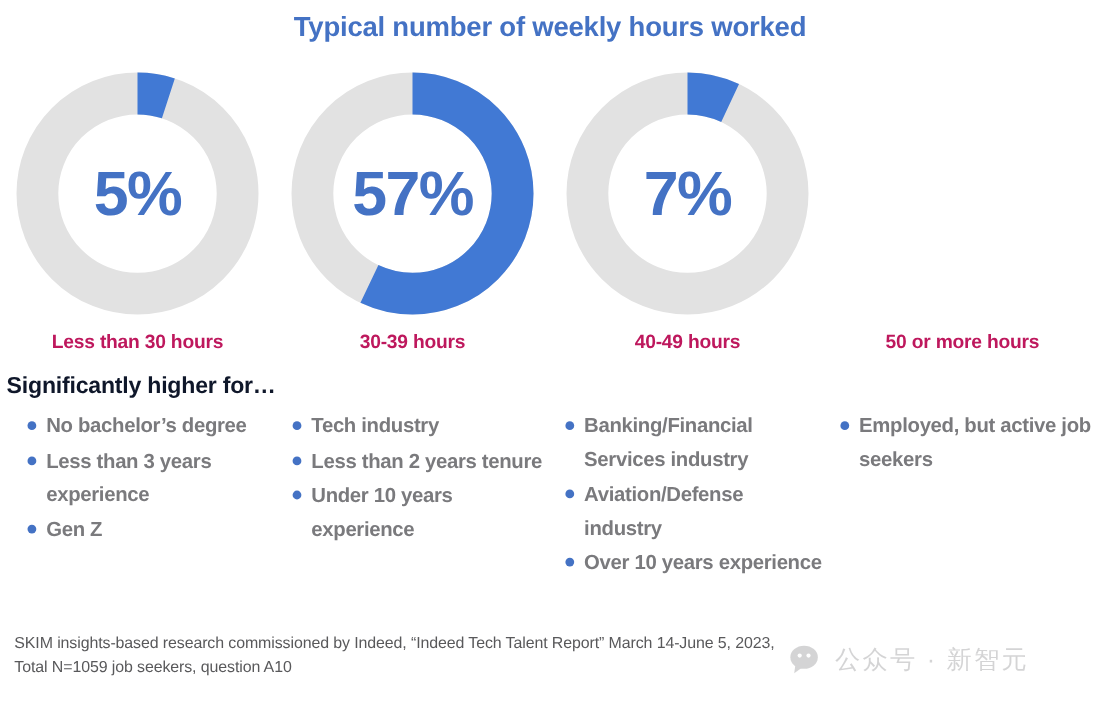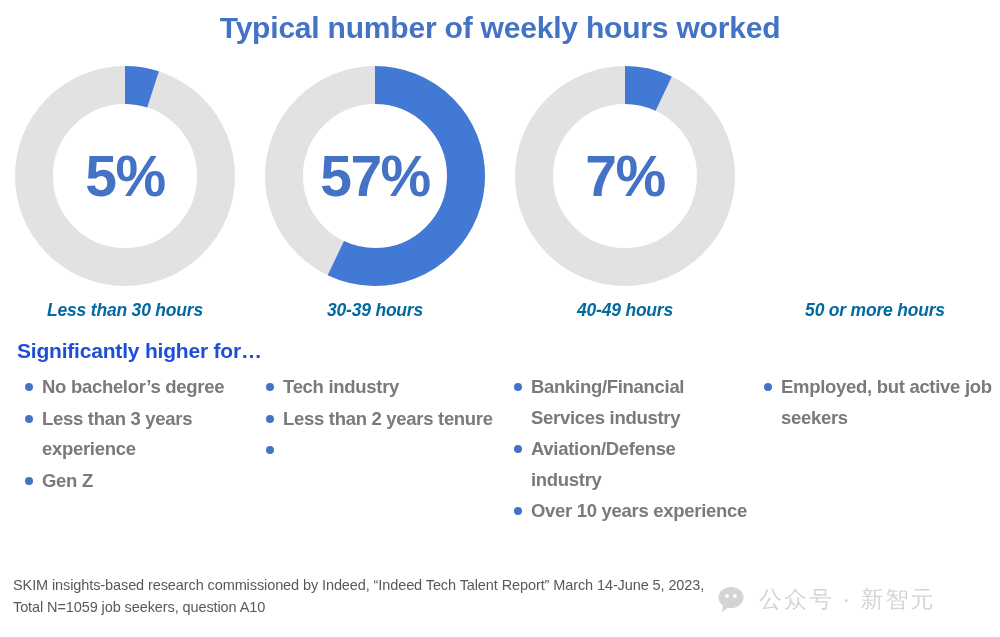--- a/index.html
+++ b/index.html
@@ -22,21 +22,21 @@
     box-sizing: border-box;
   }
 
   
   .title {
     position: absolute;
     top: 11px;
     left: 0;
     width: 1000px;
     text-align: center;
-    font-size: 30px;
+    font-size: 25px;
     font-weight: bold;
     color: #4472C4;
     letter-spacing: -0.2px;
   }
 
   
   .donut-row {
     position: absolute;
     top: 62px;
     left: 0;
@@ -84,33 +84,32 @@
     top: 300px;
     left: 0;
     width: 1000px;
     display: flex;
   }
   .label-cell {
     width: 250px;
     text-align: center;
     font-size: 17.5px;
     font-weight: bold;
-    color: #0369a1;
+    color: #be185d;
     letter-spacing: -0.2px;
-    font-style: italic;
   }
 
   
   .sig-heading {
     position: absolute;
     top: 339px;
-    left: 17px;
+    left: 6px;
     font-size: 21px;
     font-weight: bold;
-    color: #1d4ed8;
+    color: #0f172a;
     letter-spacing: -0.2px;
   }
 
   
   .bullets-row {
     position: absolute;
     top: 372px;
     left: 0;
     width: 1000px;
     display: flex;
@@ -250,20 +249,21 @@
       <div class="bullet-item">
         <span class="dot"></span>
         <span>Tech industry</span>
       </div>
       <div class="bullet-item">
         <span class="dot"></span>
         <span>Less than 2 years tenure</span>
       </div>
       <div class="bullet-item">
         <span class="dot"></span>
+        <span>Under 10 years experience</span>
       </div>
     </div>
 
     <div class="bullet-col col3">
       <div class="bullet-item">
         <span class="dot"></span>
         <span>Banking/Financial Services industry</span>
       </div>
       <div class="bullet-item">
         <span class="dot"></span>

